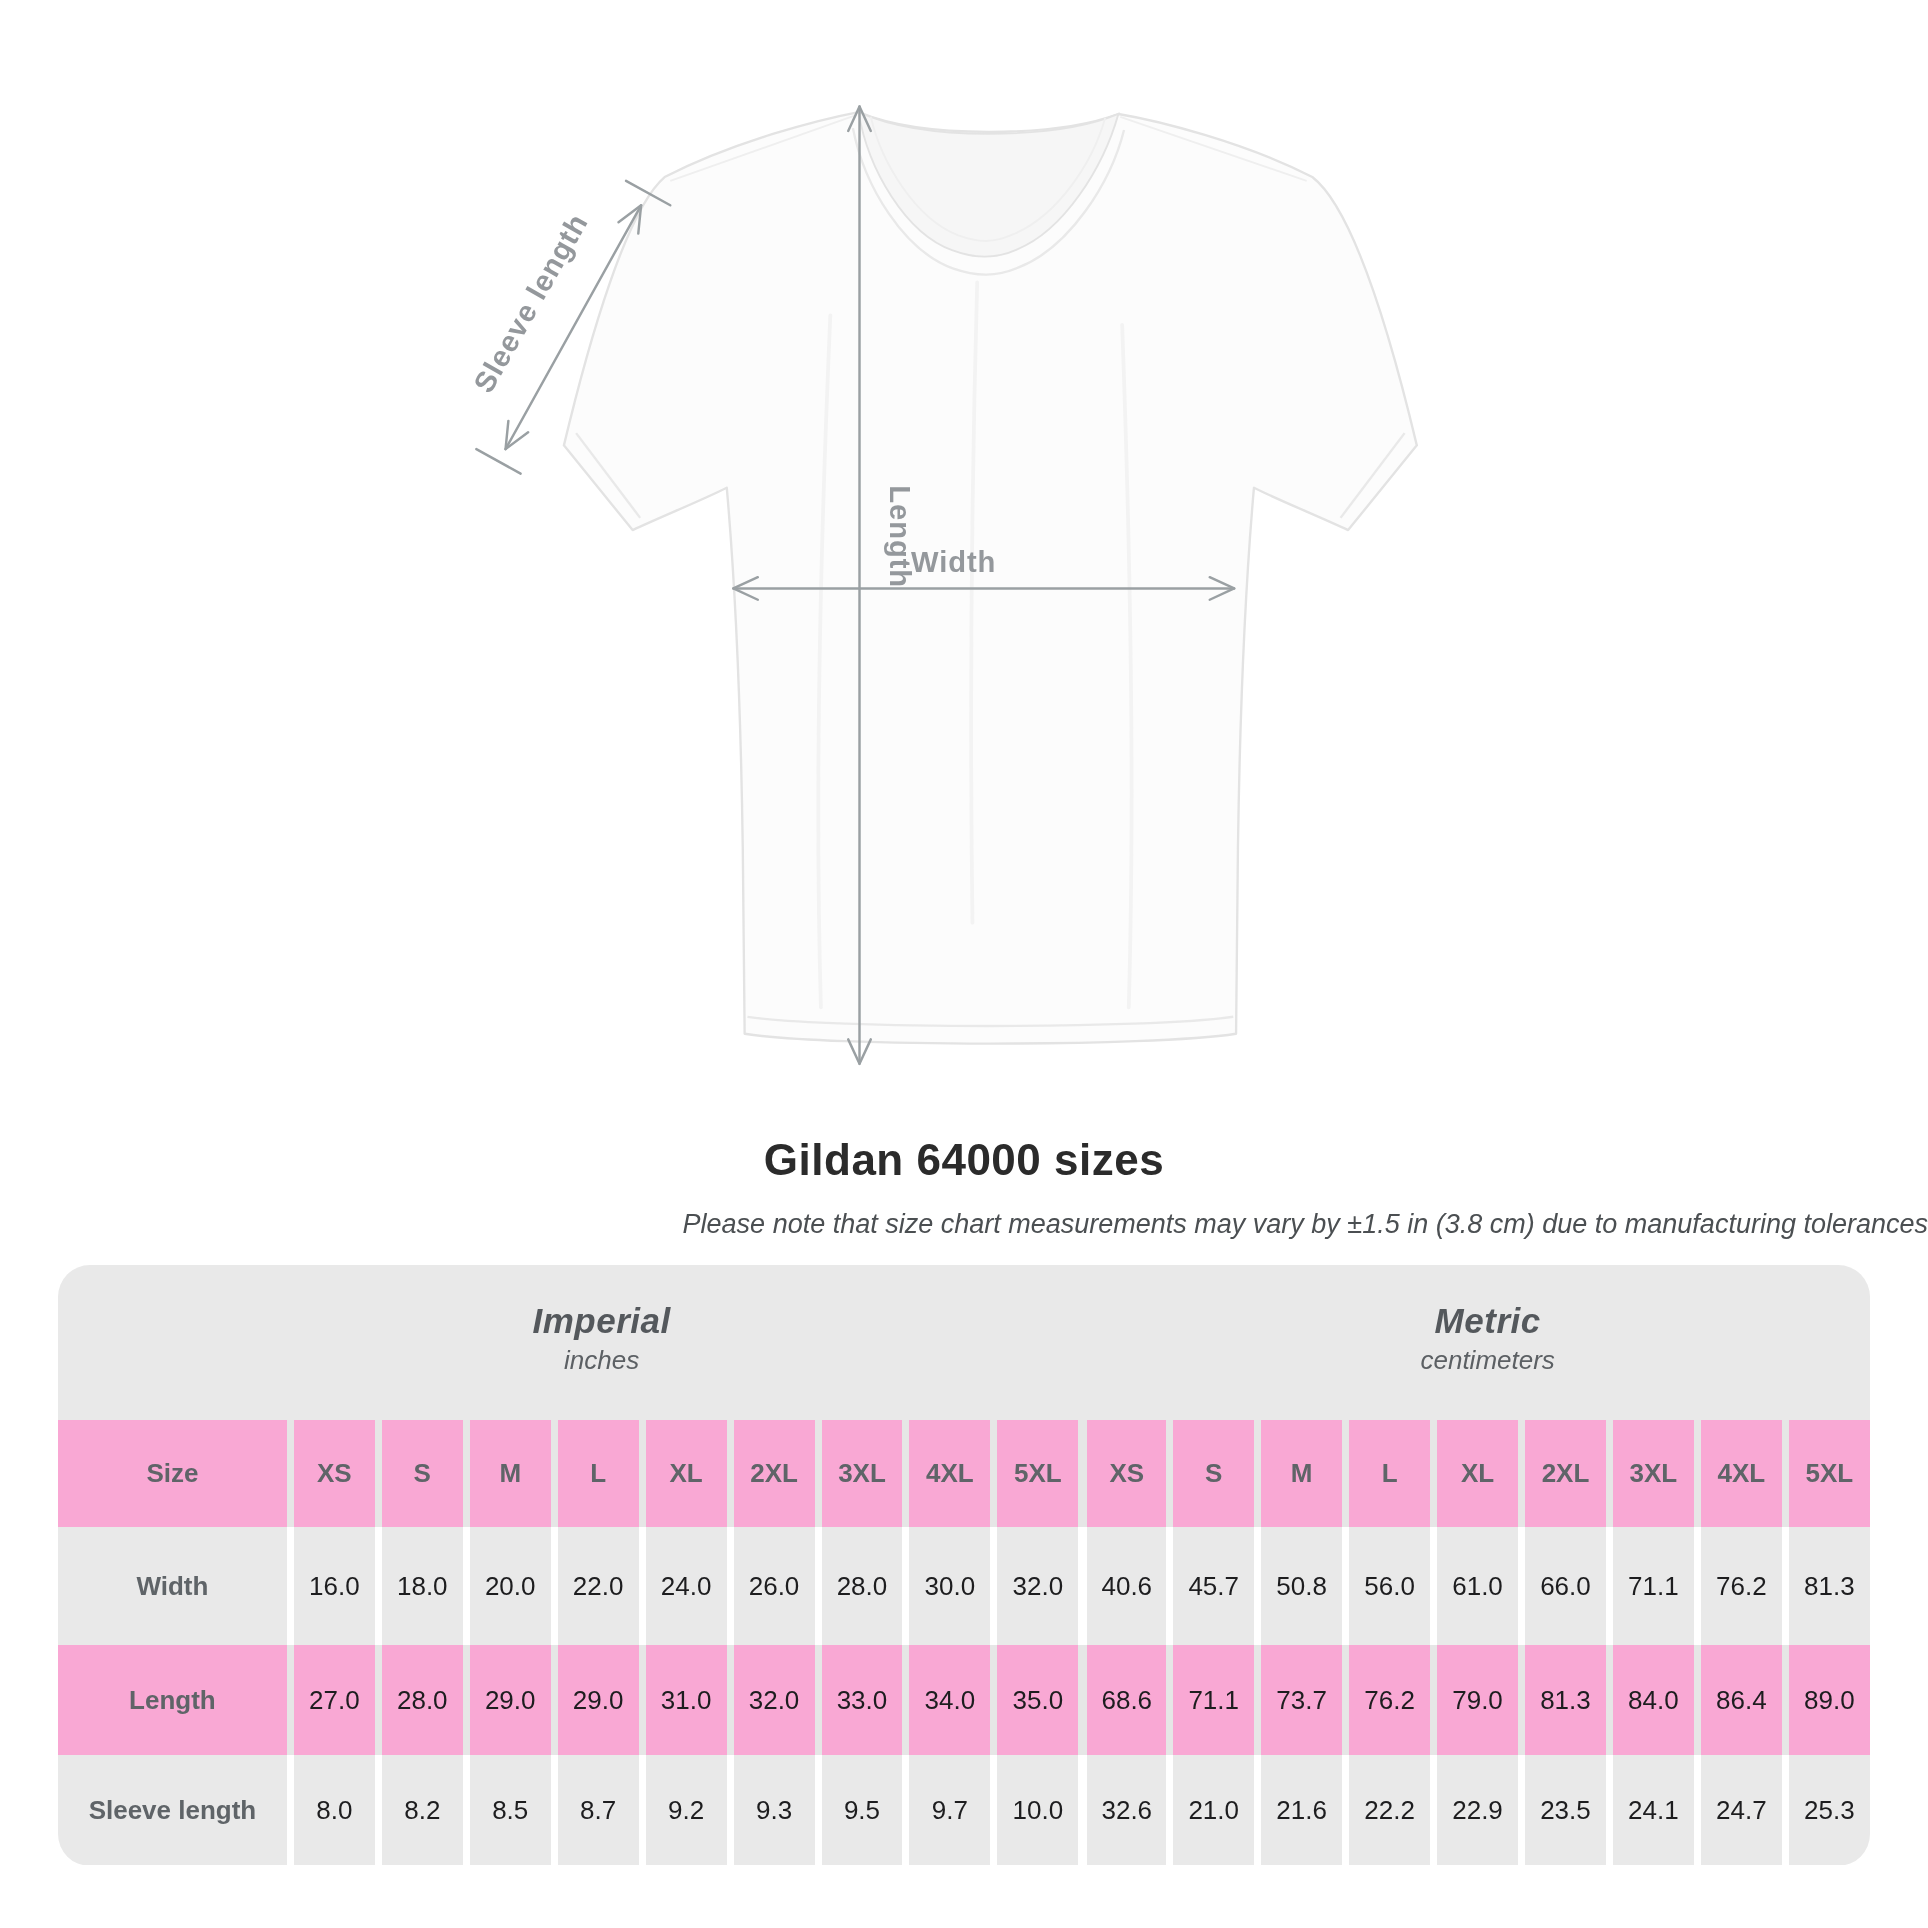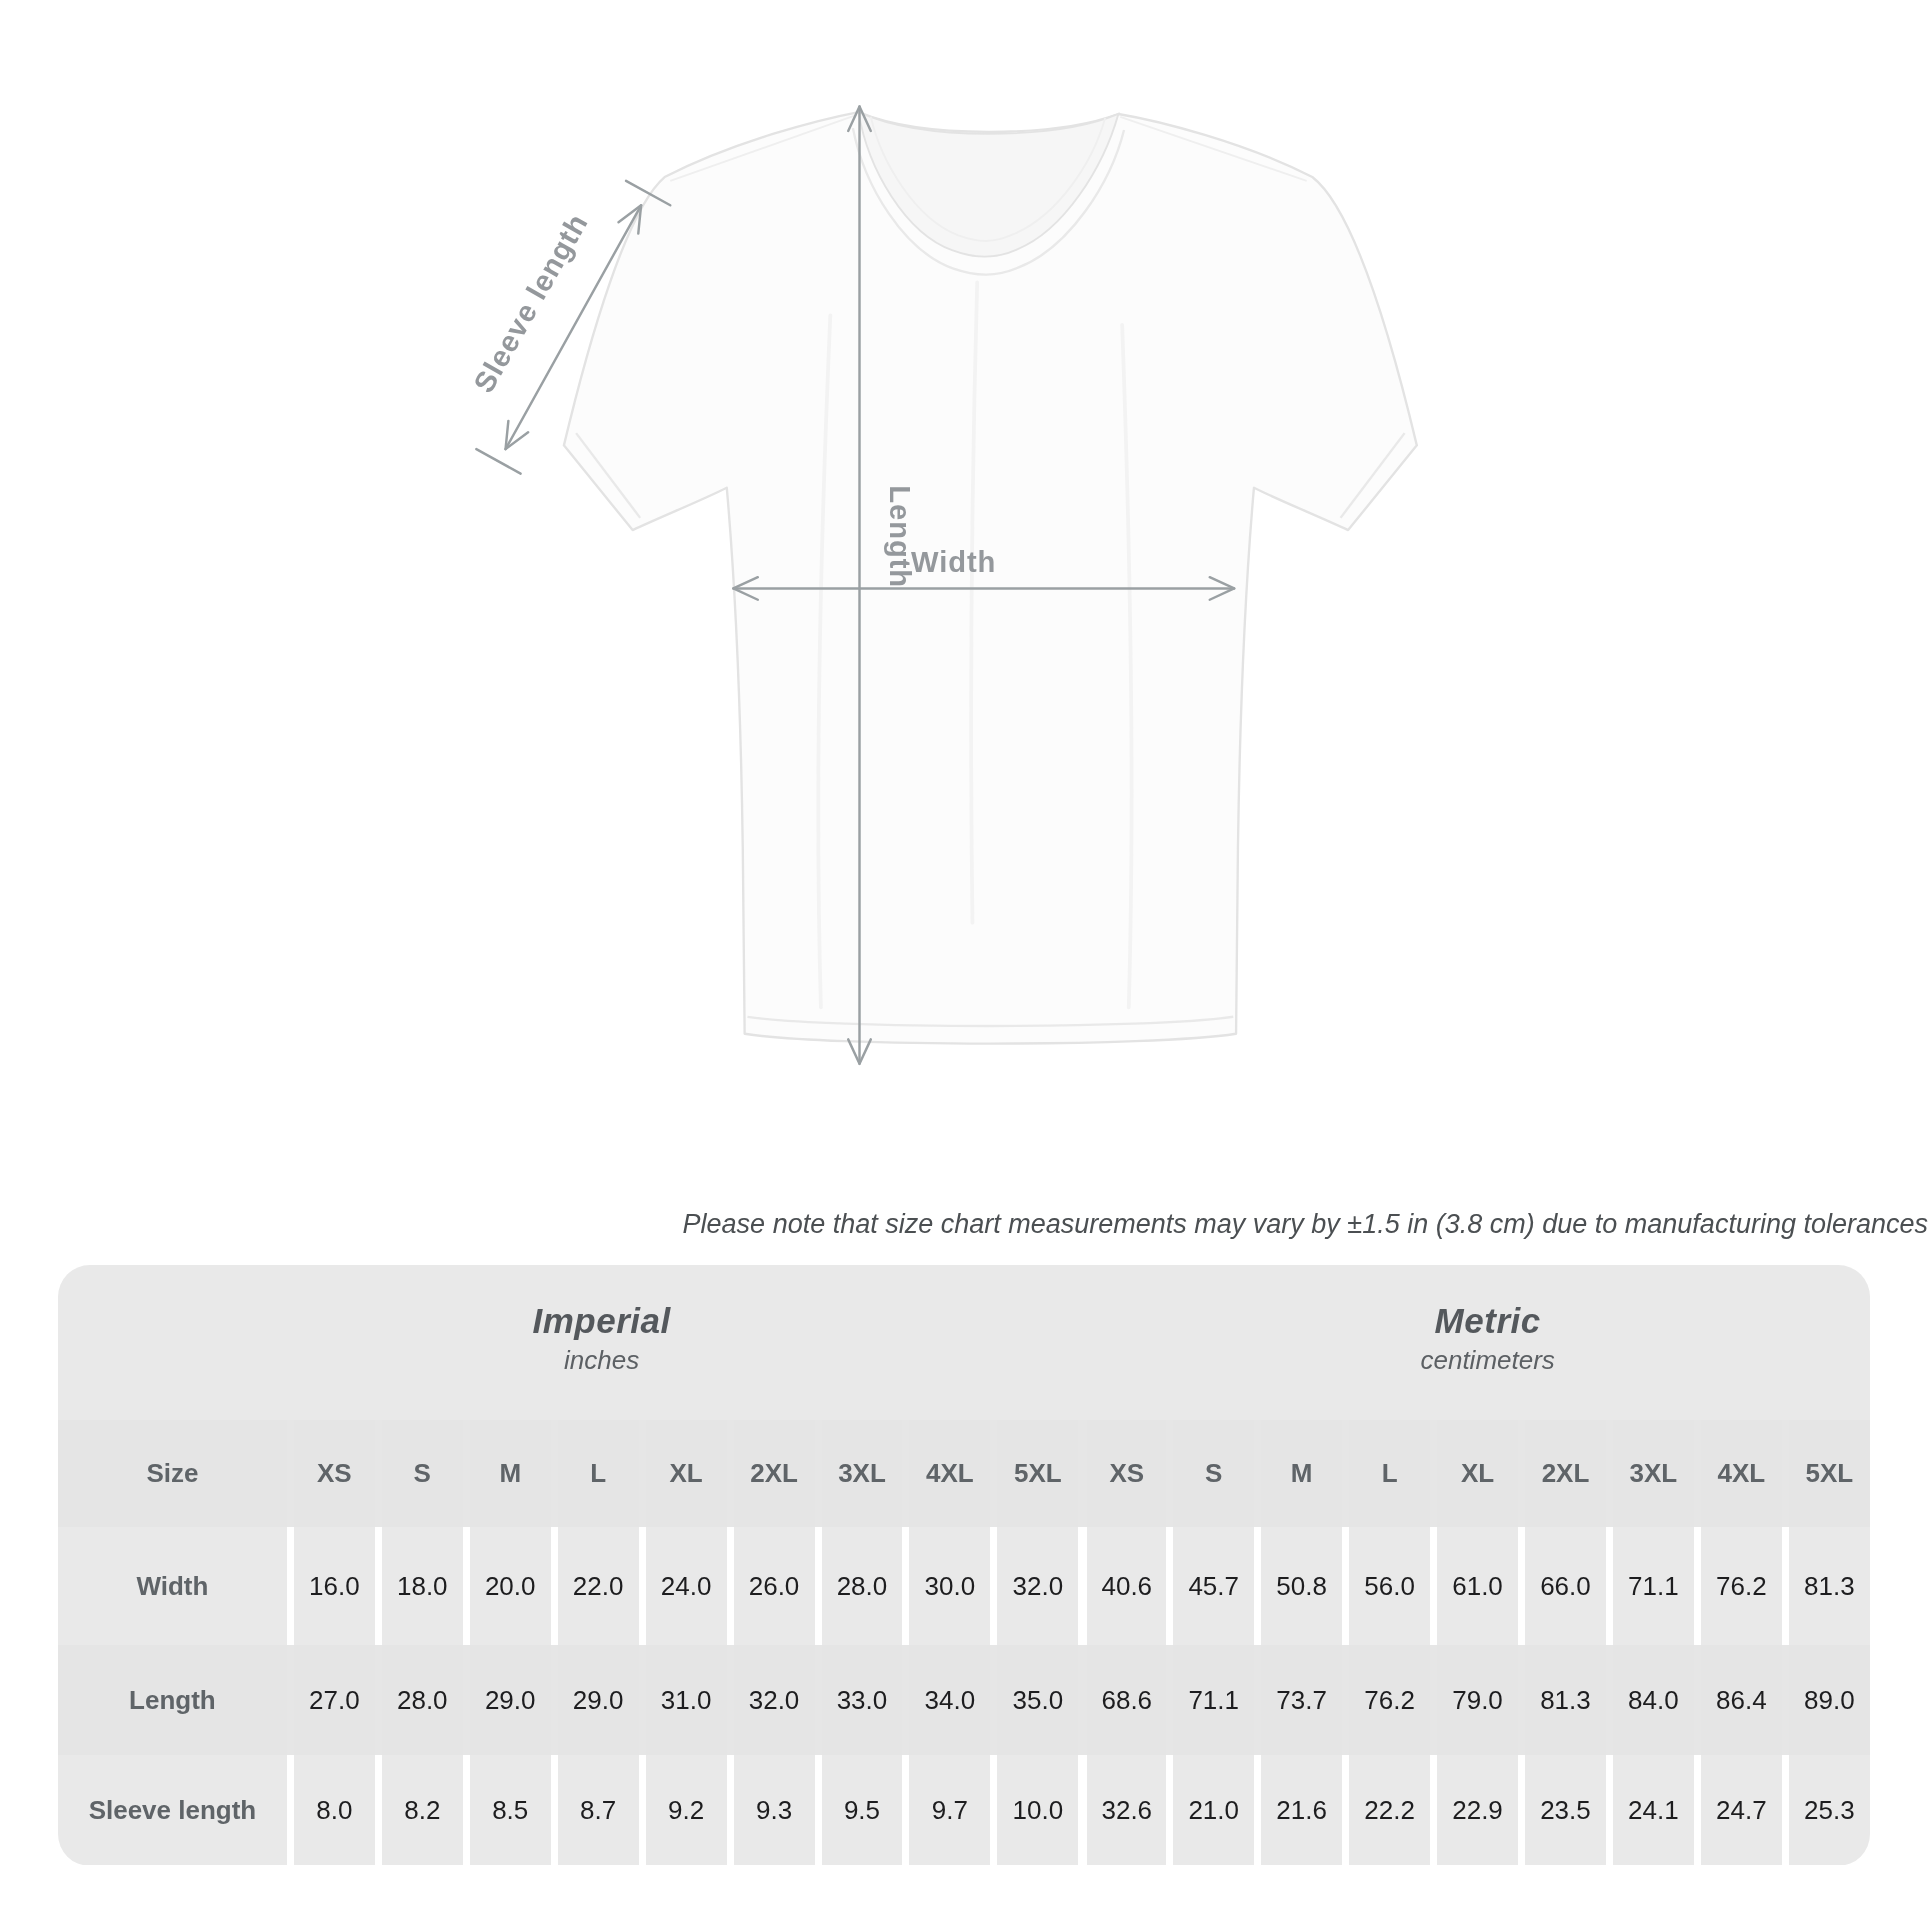--- a/index.html
+++ b/index.html
@@ -66,21 +66,21 @@
   }
   .size-grid tr:nth-child(1) th{height:107px;}
   .size-grid tr:nth-child(2) th,.size-grid tr:nth-child(2) td{height:118px;}
   .size-grid tr:nth-child(3) th,.size-grid tr:nth-child(3) td{height:110px;}
   .size-grid tr:nth-child(4) th,.size-grid tr:nth-child(4) td{height:110px;}
   .label-cell{font-weight:bold;color:var(--headtext);}
   th.data-cell{font-weight:bold;color:var(--headtext);}
   td.data-cell{font-weight:normal;color:var(--datatext);}
   .data-cell{border-left:7.5px solid transparent;}
   .data-cell.group-start{border-left-width:9.4px;}
-  tr.row-white .label-cell,tr.row-white .data-cell{background:#e5e5e5;}
+  tr.row-white .label-cell,tr.row-white .data-cell{background:#f9a8d4;}
   tr.row-white .data-cell{border-left-color:var(--sep);text-align:center;}
   tr.row-gray .label-cell,tr.row-gray .data-cell{background:var(--band);}
   tr.row-gray .data-cell{border-left-color:#ffffff;}
 </style>
 </head>
 <body>
 
 <div class="page">
 
   <svg class="shirt" width="1928" height="1111" viewBox="0 0 2048 1180">
@@ -138,20 +138,21 @@
         <path class="dim" d="M 540 447 L 537 477 L 561 459"></path>
         <path class="dim" d="M 665 192 L 712 218"></path>
         <path class="dim" d="M 506 477 L 553 503"></path>
       </g>
       <text class="dim-label" x="573" y="327" text-anchor="middle" transform="rotate(-60.4 573 327)">Sleeve length</text>
       <text class="dim-label" x="945" y="570" text-anchor="middle" transform="rotate(90 945 570)">Length</text>
       <text class="dim-label" x="1013" y="608" text-anchor="middle">Width</text>
     </g>
   </svg>
 
+  <h1 class="page-title">Gildan 64000 sizes</h1>
   <p class="page-subtitle">Please note that size chart measurements may vary by ±1.5 in (3.8 cm) due to manufacturing tolerances</p>
 
   <div class="table-wrap">
     <div class="unit-band">
       <div class="unit-head imperial">
         <div class="unit-name">Imperial</div>
         <div class="unit-sub">inches</div>
       </div>
       <div class="unit-head metric">
         <div class="unit-name">Metric</div>

